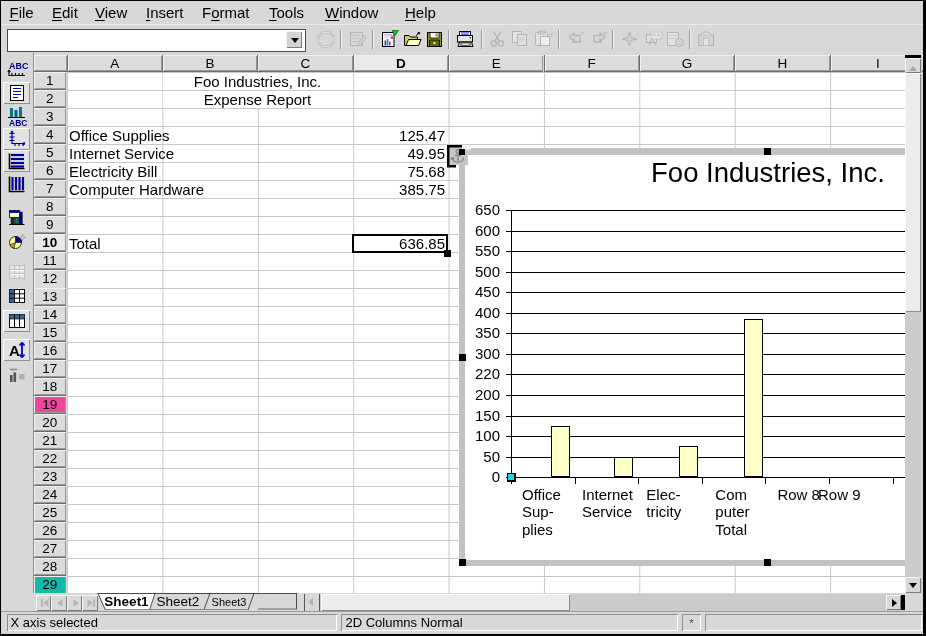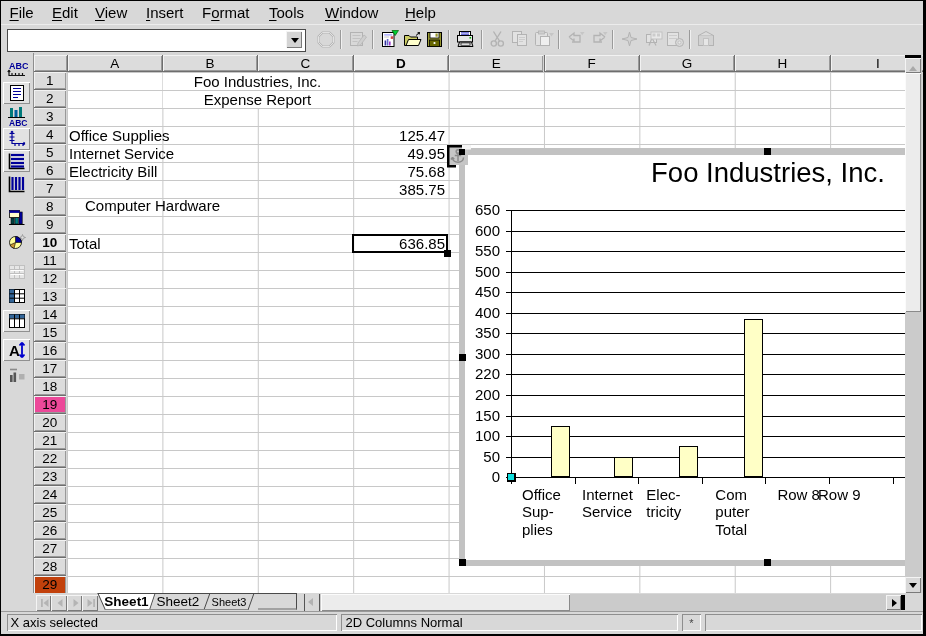--- a/index.html
+++ b/index.html
@@ -341,31 +341,31 @@
 <div class="rhdr" style="top:396px;height:18px;line-height:18px;background:#ec4899;border-bottom:1px solid #6e6e6e;box-sizing:border-box;">19</div>
 <div class="rhdr" style="top:414px;height:18px;line-height:18px;background:#dcdcdc;border-bottom:1px solid #6e6e6e;box-sizing:border-box;">20</div>
 <div class="rhdr" style="top:432px;height:18px;line-height:18px;background:#dcdcdc;border-bottom:1px solid #6e6e6e;box-sizing:border-box;">21</div>
 <div class="rhdr" style="top:450px;height:18px;line-height:18px;background:#dcdcdc;border-bottom:1px solid #6e6e6e;box-sizing:border-box;">22</div>
 <div class="rhdr" style="top:468px;height:18px;line-height:18px;background:#dcdcdc;border-bottom:1px solid #6e6e6e;box-sizing:border-box;">23</div>
 <div class="rhdr" style="top:486px;height:18px;line-height:18px;background:#dcdcdc;border-bottom:1px solid #6e6e6e;box-sizing:border-box;">24</div>
 <div class="rhdr" style="top:504px;height:18px;line-height:18px;background:#dcdcdc;border-bottom:1px solid #6e6e6e;box-sizing:border-box;">25</div>
 <div class="rhdr" style="top:522px;height:18px;line-height:18px;background:#dcdcdc;border-bottom:1px solid #6e6e6e;box-sizing:border-box;">26</div>
 <div class="rhdr" style="top:540px;height:18px;line-height:18px;background:#dcdcdc;border-bottom:1px solid #6e6e6e;box-sizing:border-box;">27</div>
 <div class="rhdr" style="top:558px;height:18px;line-height:18px;background:#dcdcdc;border-bottom:1px solid #6e6e6e;box-sizing:border-box;">28</div>
-<div class="rhdr" style="top:576px;height:25px;line-height:17px;background:#c2410c;border-bottom:5px solid #d946ef;box-sizing:border-box;">29</div>
+<div class="rhdr" style="top:576px;height:25px;line-height:17px;background:#14b8a6;border-bottom:5px solid #d946ef;box-sizing:border-box;">29</div>
 
 <div class="ct" style="left:163px;top:72.5px;width:189px;text-align:center;background:#fff;height:17px;line-height:17px;">Foo Industries, Inc.</div>
 <div class="ct" style="left:163px;top:90.5px;width:189px;text-align:center;background:#fff;height:17px;line-height:17px;">Expense Report</div>
 <div class="ct" style="left:69px;top:127px;">Office Supplies</div>
 <div class="ct num" style="left:354px;top:127px;width:91px;">125.47</div>
 <div class="ct" style="left:69px;top:145px;">Internet Service</div>
 <div class="ct num" style="left:354px;top:145px;width:91px;">49.95</div>
 <div class="ct" style="left:69px;top:163px;">Electricity Bill</div>
 <div class="ct num" style="left:354px;top:163px;width:91px;">75.68</div>
-<div class="ct" style="left:85px;top:181px;margin-top:16px;">Computer Hardware</div>
+<div class="ct" style="left:69px;top:181px;">Computer Hardware</div>
 <div class="ct num" style="left:354px;top:181px;width:91px;">385.75</div>
 <div class="ct" style="left:69px;top:235px;">Total</div>
 <div class="ct num" style="left:354px;top:235px;width:91px;">636.85</div>
 <div class="a" style="left:352px;top:233.5px;width:96px;height:19px;border:2px solid #000;box-sizing:border-box;"></div>
 <div class="a" style="left:444px;top:250px;width:6.5px;height:6.5px;background:#000;"></div>
 
 <div class="a" style="left:459px;top:148px;width:446px;height:418px;background:#fff;overflow:hidden;" id="chartbox">
 <div class="a" style="left:0;top:0;width:446px;height:6.5px;background:#c2c2c2;"></div>
 <div class="a" style="left:0;top:0;width:5.5px;height:418px;background:#c2c2c2;"></div>
 <div class="a" style="left:0;top:411.5px;width:446px;height:6.5px;background:#c2c2c2;"></div>

